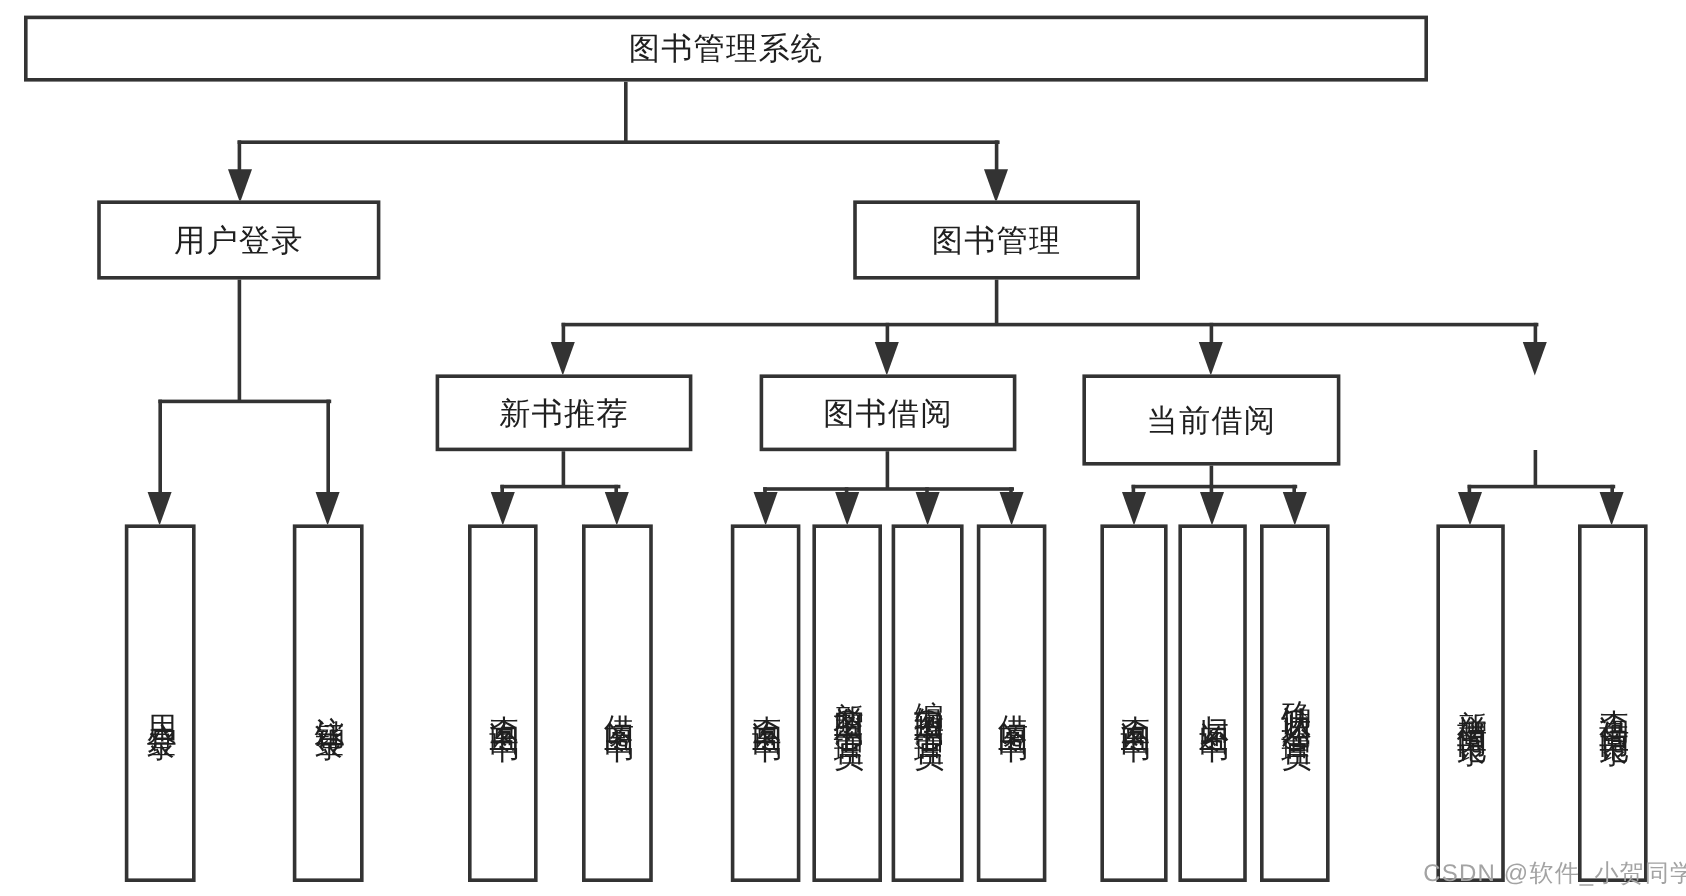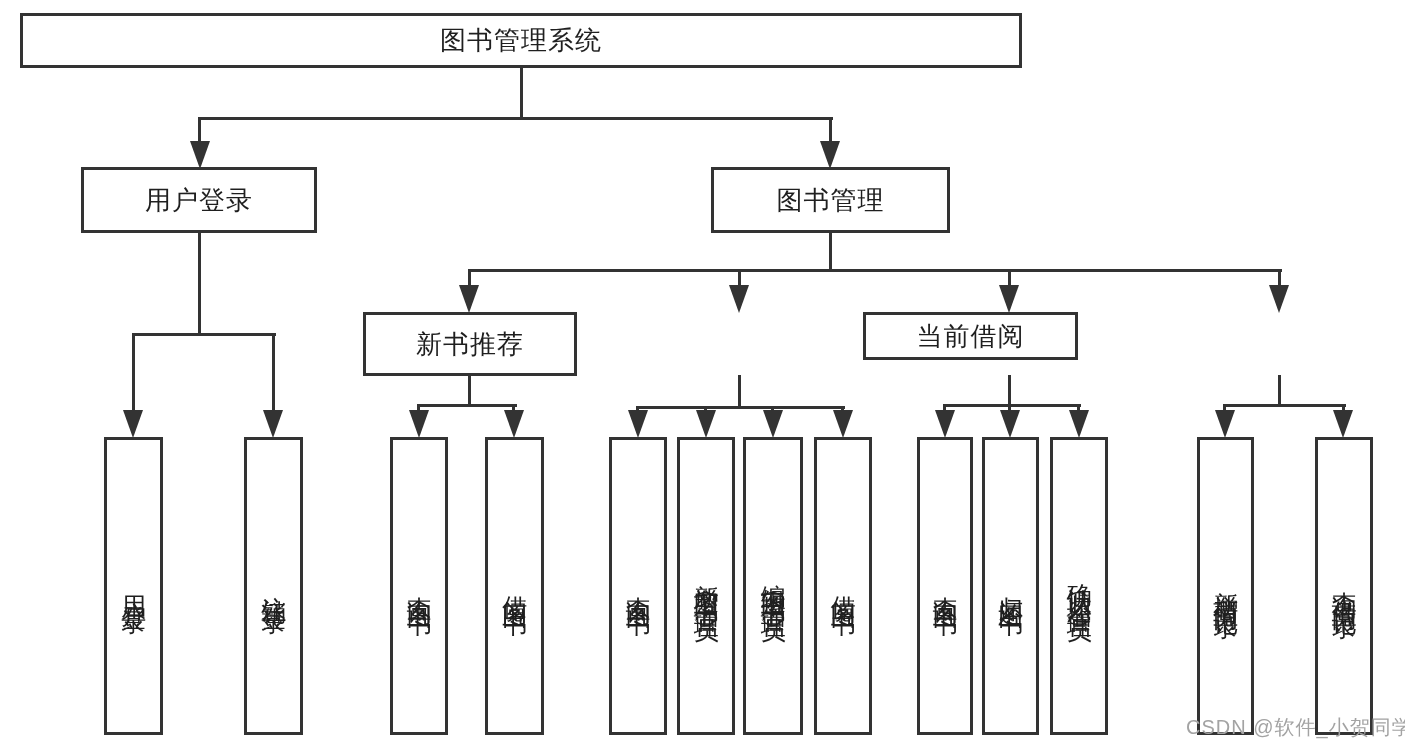--- a/index.html
+++ b/index.html
@@ -104,27 +104,28 @@
   <div class="vline" style="left:1077px;top:404px;height:10px"></div>
   <div class="arrow" style="left:1069px;top:410px"></div>
 
   <div class="vline" style="left:1278px;top:375px;height:31px"></div>
   <div class="hline" style="left:1223px;top:404px;width:123px"></div>
   <div class="vline" style="left:1223px;top:404px;height:10px"></div>
   <div class="arrow" style="left:1215px;top:410px"></div>
   <div class="vline" style="left:1342px;top:404px;height:10px"></div>
   <div class="arrow" style="left:1333px;top:410px"></div>
 
-  <div class="box hbox" style="left:20px;top:13px;width:1002px;height:55px">图书管理系统</div>
+  <div class="box hbox" style="left:20px;top:13px;width:1170px;height:55px">图书管理系统</div>
 
   <div class="box hbox" style="left:81px;top:167px;width:236px;height:66px">用户登录</div>
   <div class="box hbox" style="left:711px;top:167px;width:239px;height:66px">图书管理</div>
 
   <div class="box hbox" style="left:363px;top:312px;width:214px;height:64px">新书推荐</div>
-  <div class="box hbox" style="left:863px;top:312px;width:215px;height:48px">当前借阅</div>
+  <div class="box hbox" style="left:633px;top:312px;width:214px;height:64px">图书借阅</div>
+  <div class="box hbox" style="left:902px;top:312px;width:215px;height:76px">当前借阅</div>
 
   <div class="box vbox" style="left:104px;top:437px;width:59px;height:298px">用户登录</div>
   <div class="box vbox" style="left:244px;top:437px;width:59px;height:298px">注销登录</div>
 
   <div class="box vbox" style="left:390px;top:437px;width:58px;height:298px">查询图书</div>
   <div class="box vbox" style="left:485px;top:437px;width:59px;height:298px">借阅图书</div>
 
   <div class="box vbox" style="left:609px;top:437px;width:58px;height:298px">查询图书</div>
   <div class="box vbox" style="left:677px;top:437px;width:58px;height:298px">新增图书（管理员）</div>
   <div class="box vbox" style="left:743px;top:437px;width:60px;height:298px">编辑图书（管理员）</div>

